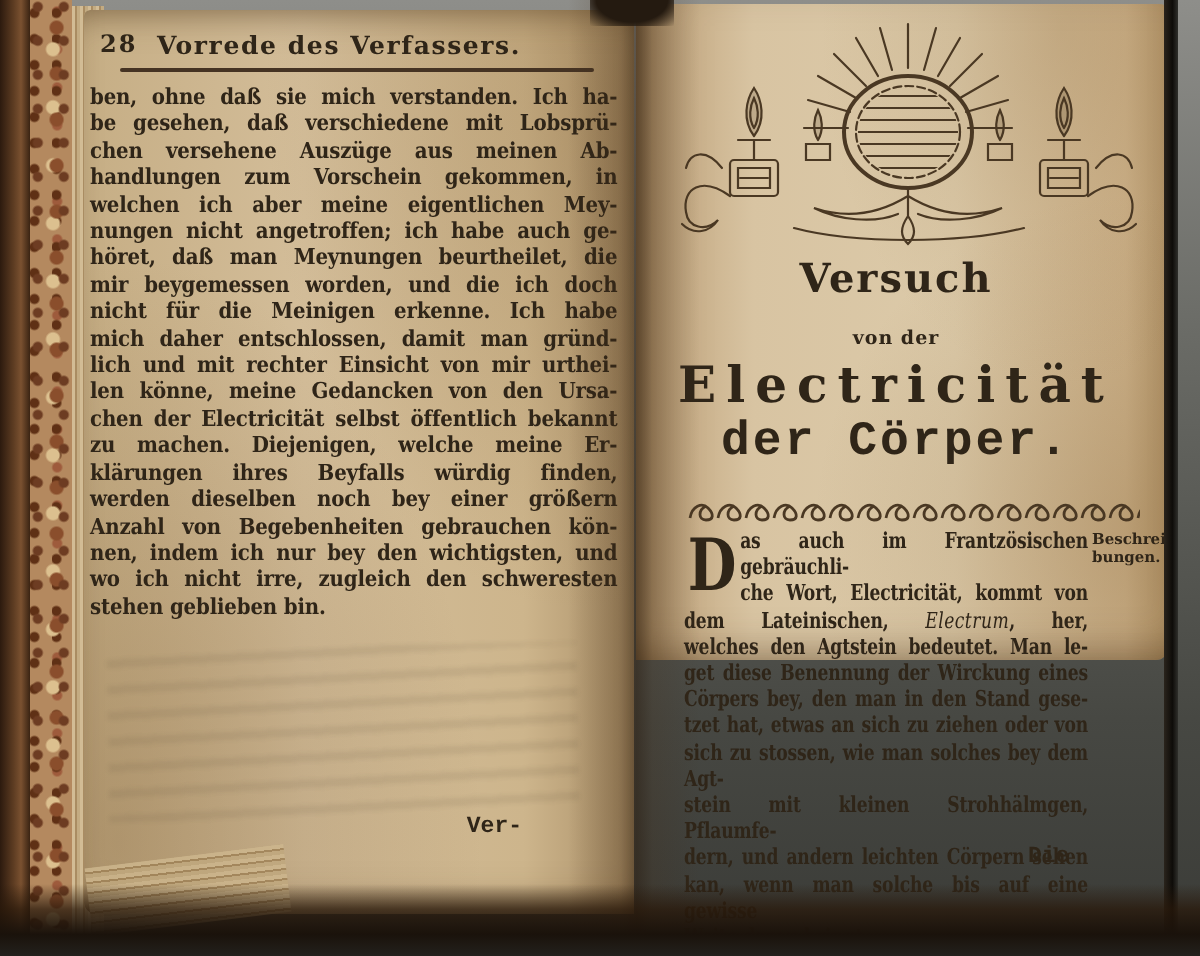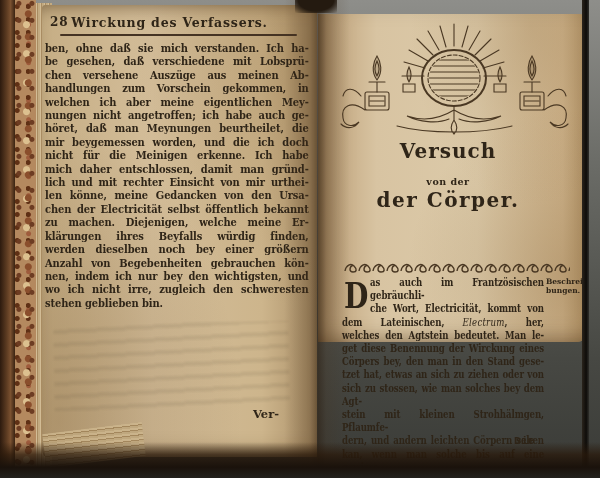--- a/index.html
+++ b/index.html
@@ -34,49 +34,49 @@
   .gutter{position:absolute;left:284px;top:0;width:66px;height:478px;z-index:3;pointer-events:none;
     background:linear-gradient(90deg,rgba(66,44,22,0),rgba(66,44,22,.30) 40%,rgba(44,28,13,.50) 52%,rgba(66,44,22,.22) 64%,rgba(66,44,22,0));}
   
   .page{position:absolute;z-index:2;color:#2f2518;}
   .left-page{left:42px;top:5px;width:275px;height:452px;border-radius:3px 0 0 6px;
     background:
       radial-gradient(ellipse at 90% 8%, rgba(146,114,70,.30), rgba(0,0,0,0) 45%),
       radial-gradient(ellipse at 6% 92%, rgba(126,96,58,.35), rgba(0,0,0,0) 50%),
       linear-gradient(90deg,#c6ae85,#d3bd99 40%,#cdb58c 80%,#a98e66);
     box-shadow:inset 0 14px 18px -14px rgba(80,55,28,.7), inset 0 -16px 20px -14px rgba(80,55,28,.6);}
-  .right-page{left:318px;top:14px;width:266px;height:328px;border-radius:0 4px 6px 0;
+  .right-page{left:318px;top:2px;width:266px;height:328px;border-radius:0 4px 6px 0;
     background:
       radial-gradient(ellipse at 80% 4%, rgba(150,118,74,.28), rgba(0,0,0,0) 40%),
       radial-gradient(ellipse at 92% 80%, rgba(140,108,64,.30), rgba(0,0,0,0) 45%),
       linear-gradient(90deg,#bb9d74,#d8c4a2 22%,#dccaa9 60%,#cdb28a 92%,#b29468);
     box-shadow:inset 26px 0 28px -20px rgba(70,45,20,.55), inset 0 -16px 20px -14px rgba(80,55,28,.55);}
   
   .lp-header{position:absolute;left:0;top:10px;width:100%;height:16px;}
   .pagenum{position:absolute;left:8px;top:0;font-size:12px;font-weight:bold;letter-spacing:1px;}
   .running{position:absolute;left:0;right:20px;top:0;text-align:center;font-size:12.5px;font-weight:bold;letter-spacing:.8px;}
   .lp-rule{position:absolute;left:18px;right:20px;top:29px;height:2px;background:#453323;border-radius:1px;}
   .textcol{position:absolute;}
   .lp-body{left:3px;top:37px;width:293px;font-size:11px;line-height:13.4px;font-weight:bold;
     transform:scaleX(.90);transform-origin:0 0;letter-spacing:-.1px;}
   .tline,.jline{text-align:justify;text-align-last:justify;}
   .textcol .tline:last-child{text-align-last:left;}
   .catchword{position:absolute;font-size:11.5px;font-weight:bold;}
-  .cw-left{right:38px;top:402px;}
+  .cw-left{right:56px;top:402px;font-family:Liberation Mono, monospace;}
   .ghost{position:absolute;left:12px;top:318px;width:235px;height:86px;opacity:.8;
     background:repeating-linear-gradient(178deg,rgba(97,82,60,0) 0 5px,rgba(97,82,60,.16) 5px 9px,rgba(97,82,60,0) 9px 13px);
     filter:blur(1.2px);transform:rotate(-1deg);}
   
   .headpiece{position:absolute;left:18px;top:8px;width:237px;height:114px;}
   .titleblock{position:absolute;left:8px;right:14px;top:126px;text-align:center;font-weight:bold;}
   .t1{font-size:20px;line-height:23px;letter-spacing:1px;}
   .t2{font-size:15px;line-height:19px;letter-spacing:.6px;}
   .t3{font-size:9.5px;line-height:13px;letter-spacing:.5px;margin-top:12px;}
   .t4{font-size:25px;line-height:34px;letter-spacing:5px;white-space:nowrap;}
-  .t5{font-size:20px;line-height:24px;letter-spacing:1.5px;}
+  .t5{font-size:24px;line-height:24px;letter-spacing:1.5px;font-family:Liberation Mono, monospace;}
   .braid{position:absolute;left:26px;top:248px;width:226px;height:12px;}
   .rp-para{left:24px;top:262px;width:259px;font-size:11px;line-height:13.2px;font-weight:bold;
     transform:scaleX(.78);transform-origin:0 0;letter-spacing:-.1px;}
   .dropcap{float:left;width:36px;height:39px;font-size:36px;line-height:38px;font-weight:bold;
     text-align:center;}
   .it{font-style:italic;font-weight:normal;letter-spacing:.3px;}
   .margin-note{position:absolute;left:228px;top:263px;width:38px;font-size:7.5px;line-height:9px;
     font-weight:bold;white-space:pre-line;}
   .cw-right{left:196px;top:420px;font-family:Liberation Mono, monospace;}
   .rest{display:block;}
@@ -87,21 +87,21 @@
 
 <div class="photo">
 
   <div class="cover-left"></div>
   <div class="marble"></div>
   <div class="page-stack"></div>
 
   <div class="page left-page">
     <div class="lp-header">
       <span class="pagenum">28</span>
-      <span class="running">Wirckung des Verfassers.</span>
+      <span class="running">Vorrede des Verfassers.</span>
     </div>
     <div class="lp-rule"></div>
     <div class="textcol lp-body">
         <div class="tline">ben, ohne daß sie mich verstanden.  Ich ha-</div>
         <div class="tline">be gesehen, daß verschiedene mit Lobsprü-</div>
         <div class="tline">chen versehene Auszüge aus meinen Ab-</div>
         <div class="tline">handlungen zum Vorschein gekommen, in</div>
         <div class="tline">welchen ich aber meine eigentlichen Mey-</div>
         <div class="tline">nungen nicht angetroffen; ich habe auch ge-</div>
         <div class="tline">höret, daß man Meynungen beurtheilet, die</div>
@@ -153,20 +153,21 @@
         <rect x="157" y="62" width="12" height="8"></rect>
         <path d="M163,60C160,55 161,49 163,45C165,49 166,55 163,60" fill="rgba(74,56,35,.18)"></path>
       </g>
       <path d="M28,88C14,78 4,84 6,96C7,104 16,106 22,100C18,106 10,108 4,102 M24,74C16,64 8,66 6,74"></path>
       <path d="M207,88C221,78 231,84 229,96C228,104 219,106 213,100C217,106 225,108 231,102 M211,74C219,64 227,66 229,74"></path>
     </svg>
 
     <div class="titleblock">
       <div class="t1">Versuch</div>
       <div class="t3">von der</div>
+      <div class="t4">Electricität</div>
       <div class="t5">der Cörper.</div>
     </div>
 
     <svg class="braid" viewBox="0 0 226 12" preserveAspectRatio="none">
       <defs>
         <pattern id="bp" width="14" height="12" patternUnits="userSpaceOnUse">
           <path d="M1,9 C2,3 7,1 10,4 C13,7 13,10 9,10 C5,10 5,5 9,3" fill="none" stroke="#4a3823" stroke-width="1.4"></path>
         </pattern>
       </defs>
       <rect width="226" height="12" fill="url(#bp)"></rect>

